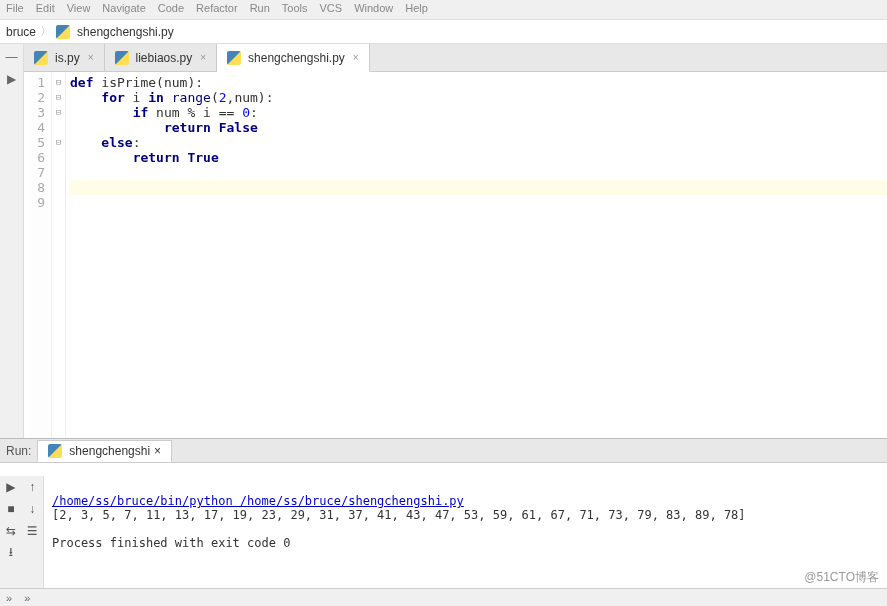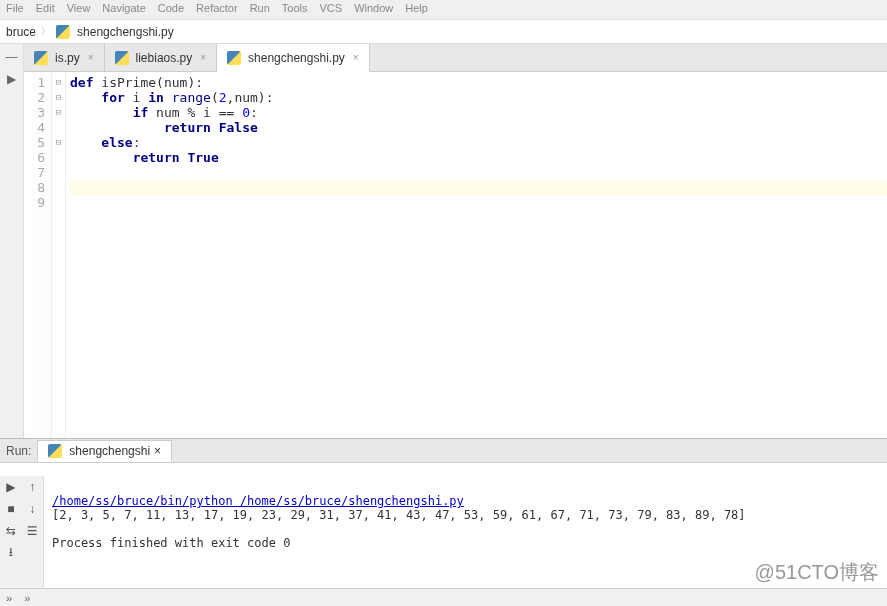--- a/index.html
+++ b/index.html
@@ -156,21 +156,21 @@
     flex:1; padding:4px 8px;
     font-family:"Consolas","DejaVu Sans Mono",monospace; font-size:12px;
     white-space: pre; overflow:auto;
   }
   .console .blue { color:#0000cc; text-decoration: underline; }
   .footer {
     height: 18px; background:#f0f0f0; border-top:1px solid #ccc;
     display:flex; align-items:center; padding:0 6px; gap:12px; font-size:11px; color:#666;
   }
   .watermark {
-    position:absolute; right:8px; bottom:20px; color:#999; font-size:20px;
+    position:absolute; right:8px; bottom:20px; color:#999; font-size:12px;
     font-weight: 500;
   }
 </style>
 </head>
 <body>
 
 <div class="menubar" id="menubar">
     <span>File</span>
     <span>Edit</span>
     <span>View</span>

